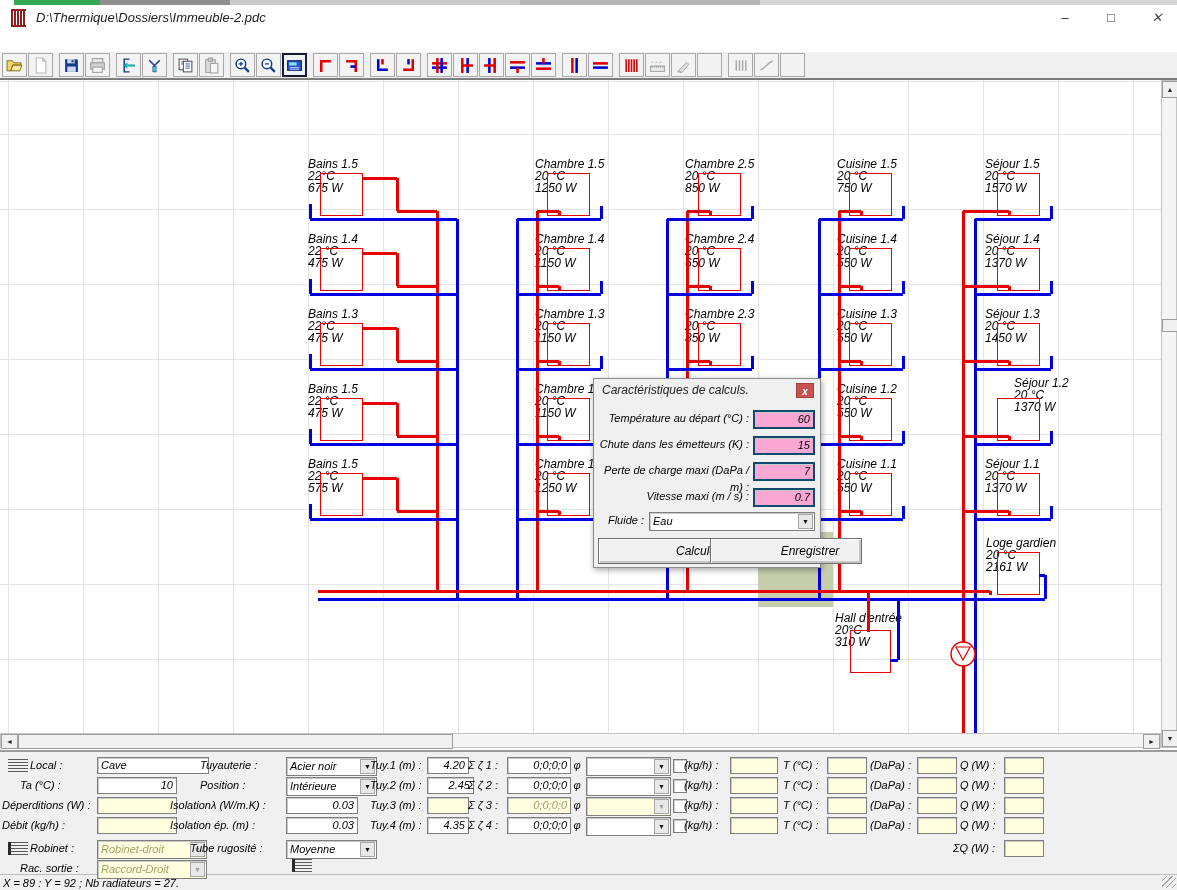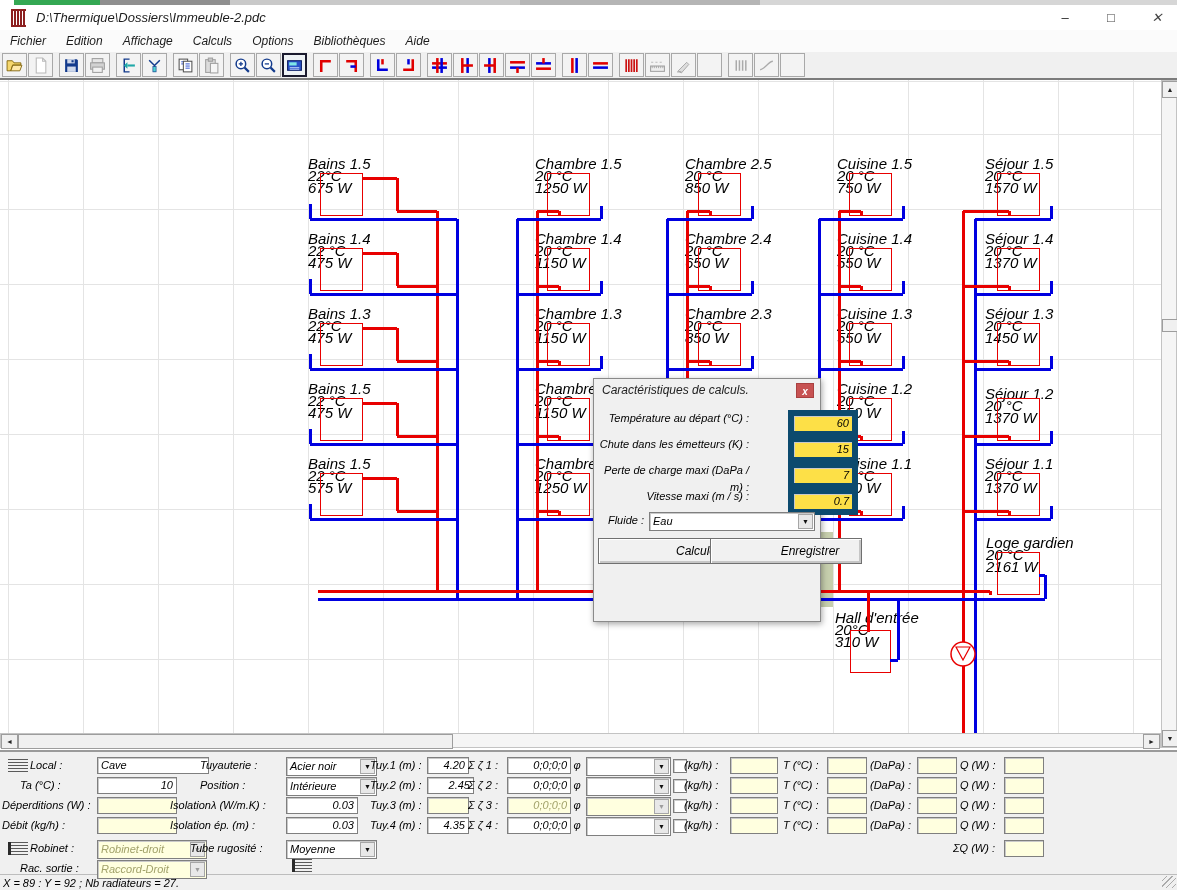--- a/index.html
+++ b/index.html
@@ -28,21 +28,21 @@
     display:flex;align-items:center;justify-content:center;margin-right:1px;}
   .tbtn.gap{margin-left:5px;}
   .tbtn.active{border:2px solid #1a1a2e;background:#eef2f5;}
   
   #canvas-bg{position:absolute;left:0;top:80px;width:1161px;height:653px;background:#fff;
     background-image:repeating-linear-gradient(90deg,#e4e4e4 0 1px,transparent 1px 75px),
                      repeating-linear-gradient(0deg,#e4e4e4 0 1px,transparent 1px 75px);
     background-position:8px 2px;}
   #selection-cell{position:absolute;z-index:2;background:#c6cead;}
   #labels{position:absolute;left:0;top:0;width:0;height:0;z-index:3;}
-  .rlabel{position:absolute;font-size:15px;line-height:12px;white-space:nowrap;color:#000;}
+  .rlabel{position:absolute;font-size:12px;line-height:12px;white-space:nowrap;color:#000;}
   #pipes{position:absolute;left:0;top:80px;z-index:4;pointer-events:none;}
   .pipe{stroke-width:3;fill:none;shape-rendering:crispEdges;}
   .pipe.red{stroke:#e80000;} .pipe.blue{stroke:#0000e0;}
   .radbox{fill:none;stroke:#e80000;stroke-width:1;shape-rendering:crispEdges;}
   
   .sb{position:absolute;background:#f5f5f5;border:1px solid #c3c3c3;box-sizing:border-box;z-index:6;}
   .sbtn{position:absolute;background:#f0f0f0;border:1px solid #9d9d9d;box-sizing:border-box;
     display:flex;align-items:center;justify-content:center;font-size:7px;color:#222;}
   .sthumb{position:absolute;background:#f0f0f0;border:1px solid #9d9d9d;box-sizing:border-box;}
   
@@ -66,56 +66,47 @@
     box-shadow:inset 1px 1px 0 #cfcfcf;}
   .micon{position:absolute;width:20px;height:13px;
     background:repeating-linear-gradient(#5a5a5a 0 1px,transparent 1px 3px);}
   .micon.tbl{border-left:3px solid #2a2a2a;width:17px;}
   
   #statusbar{position:absolute;left:0;top:874px;width:1177px;height:16px;background:#f0f0f0;
     border-top:1px solid #bdbdbd;font-size:11px;line-height:16px;padding-left:3px;box-sizing:border-box;}
   #grip{position:absolute;right:1px;top:876px;width:14px;height:12px;
     background:repeating-linear-gradient(135deg,transparent 0 3px,#aaa 3px 4px);}
   
-  #dialog{position:absolute;left:593px;top:378px;width:228px;height:244px;background:#f0f0f0;
+  #dialog{position:absolute;left:593px;top:378px;width:228px;height:190px;background:#f0f0f0;
     border:1px solid #8a8a8a;box-shadow:1px 2px 6px rgba(0,0,0,.35);z-index:10;box-sizing:border-box;}
   #dialog-title{position:absolute;left:8px;top:4px;font-size:12px;color:#222;}
   #dialog-close{position:absolute;right:6px;top:4px;width:18px;height:15px;background:#c75252;
     color:#fff;font-size:10px;font-weight:bold;text-align:center;line-height:15px;border:1px solid #a94040;box-sizing:border-box;}
   .dlg-lbl{position:absolute;height:17px;line-height:17px;font-size:11px;text-align:right;width:150px;left:5px;}
-  .dlg-fld{position:absolute;left:159px;width:52px;height:15px;background:#fde047;border:6px solid #0c4a6e;
-    box-shadow:inset 1px 1px 0 #c9c9c9;font-size:11px;line-height:15px;text-align:right;padding:0 3px;margin-left:35px;}
+  .dlg-fld{position:absolute;left:159px;width:52px;height:15px;background:#f9a8d4;border:2px solid #0c4a6e;
+    box-shadow:inset 1px 1px 0 #c9c9c9;font-size:11px;line-height:15px;text-align:right;padding:0 3px;}
   .dlg-btn{position:absolute;top:159px;width:102px;height:24px;background:#f1f1f1;
     border:1px solid #707070;box-shadow:inset 1px 1px 0 #fff,inset -2px -2px 0 #c6c6c6;
     font-size:12px;text-align:center;line-height:24px;padding-left:48px;}
 </style>
 </head>
 <body>
 
 <div id="app">
 
   <div id="topstrip"></div>
 
   <div id="titlebar">
     <div id="appicon"></div>
     <div id="title-text">D:\Thermique\Dossiers\Immeuble-2.pdc</div>
     <div class="winbtn" style="left:1042px">–</div>
     <div class="winbtn" style="left:1088px">□</div>
     <div class="winbtn" style="left:1134px">✕</div>
   </div>
 
-  <div id="menubar">
-      <div class="menu-item">Fichier</div>
-      <div class="menu-item">Edition</div>
-      <div class="menu-item">Affichage</div>
-      <div class="menu-item">Calculs</div>
-      <div class="menu-item">Options</div>
-      <div class="menu-item">Bibliothèques</div>
-      <div class="menu-item">Aide</div>
-    </div>
 
   <div id="toolbar">
       <div class="tbtn">
         <svg width="17" height="17" viewBox="0 0 16 16">
           <path d="M1 13 V3.5 h5 l1.5 2 H14 v2 H6.2 L4.5 13 Z" fill="#f5d76e" stroke="#7a5c00" stroke-width=".8"></path>
           <path d="M4.5 13 L6.4 7.8 H15 L13 13 Z" fill="#ffe9a8" stroke="#7a5c00" stroke-width=".8"></path>
         </svg>
       </div>
       <div class="tbtn">
         <svg width="17" height="17" viewBox="0 0 16 16">
@@ -391,21 +382,21 @@
       <div class="rlabel" style="left: 985px; top: 233px;">
         <div>Séjour 1.4</div>
         <div>20 °C</div>
         <div>1370  W</div>
       </div>
       <div class="rlabel" style="left: 985px; top: 308px;">
         <div>Séjour 1.3</div>
         <div>20 °C</div>
         <div>1450 W</div>
       </div>
-      <div class="rlabel" style="left: 985px; top: 388px;">
+      <div class="rlabel" style="left: 985px; top: 377px; padding-left: 29px;">
         <div>Séjour 1.2</div>
         <div>20 °C</div>
         <div>1370  W</div>
       </div>
       <div class="rlabel" style="left: 985px; top: 458px;">
         <div>Séjour 1.1</div>
         <div>20 °C</div>
         <div>1370  W</div>
       </div>
       <div class="rlabel" style="left: 986px; top: 537px;">

